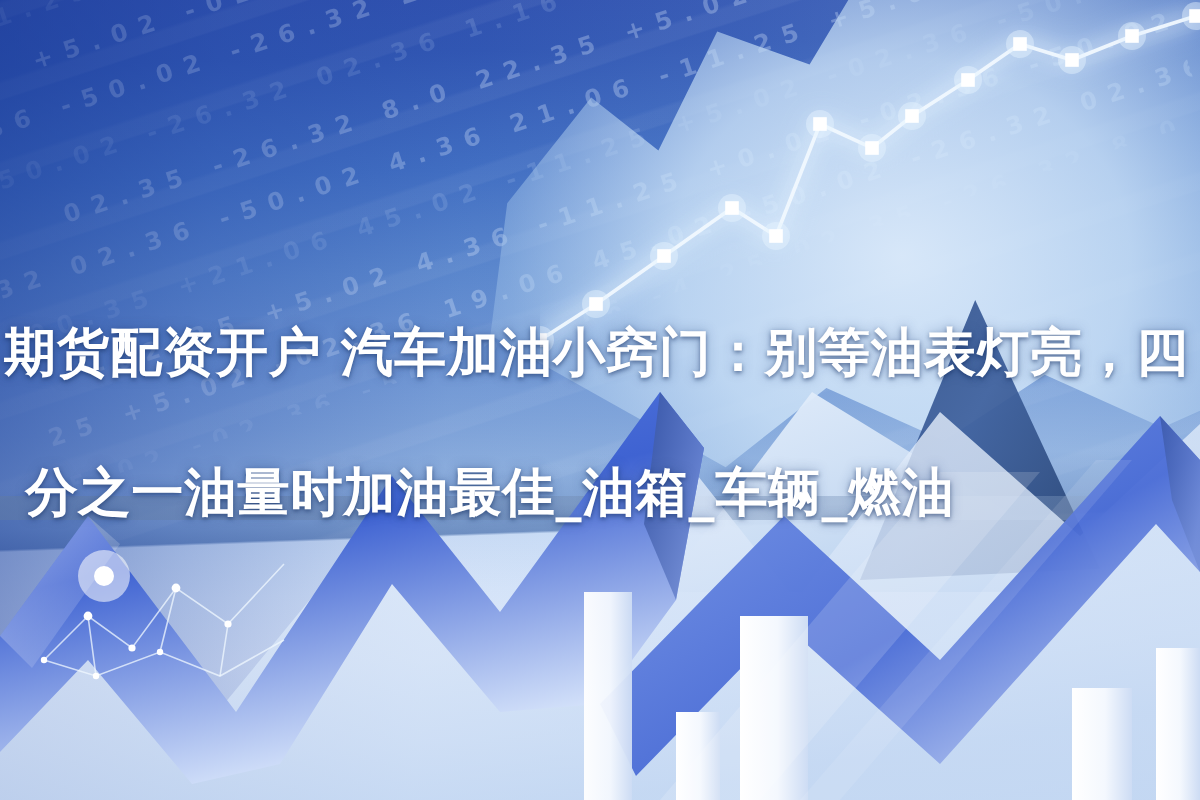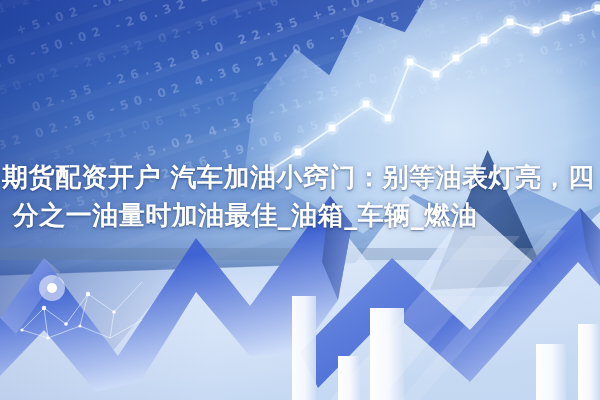--- a/index.html
+++ b/index.html
@@ -175,21 +175,21 @@
     font-size: 26px;
     line-height: 38px;
     color: #ffffff;
     letter-spacing: 0.5px;
     text-shadow:
       0 1px 2px rgba(20,45,95,0.55),
       0 0 6px rgba(30,60,120,0.35);
     white-space: nowrap;
   }
   .title-line.l1 { padding-left: 2px; }
-  .title-line.l2 { padding-left: 0; }
+  .title-line.l2 { padding-left: 0; margin-top: 32px; }
 </style>
 </head>
 <body>
 
 <div id="banner">
 
   <div class="layer bg-base"></div>
 
   <div class="layer">
     <div class="ticker-wrap">

